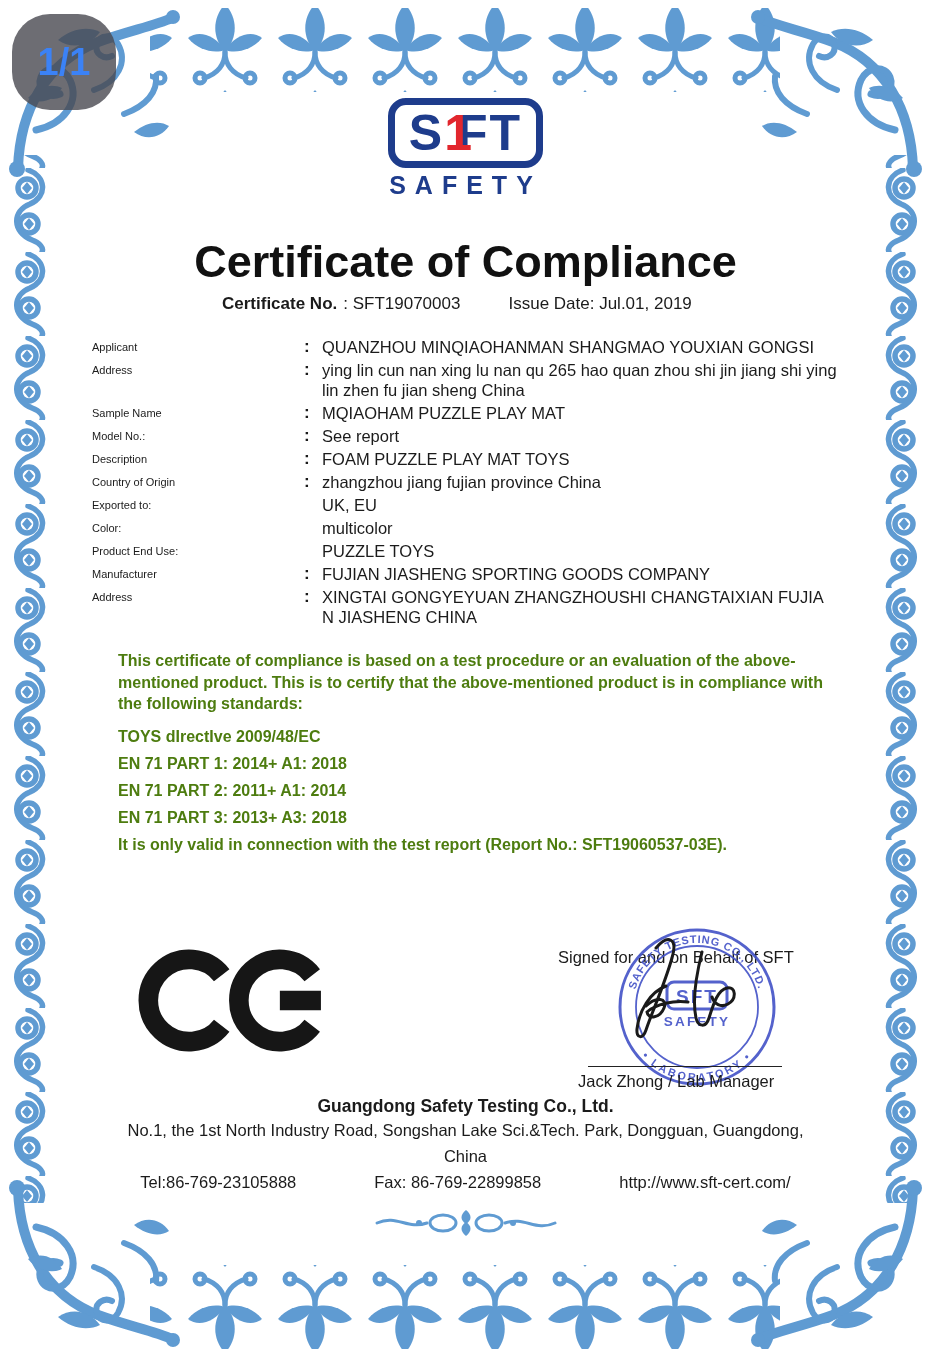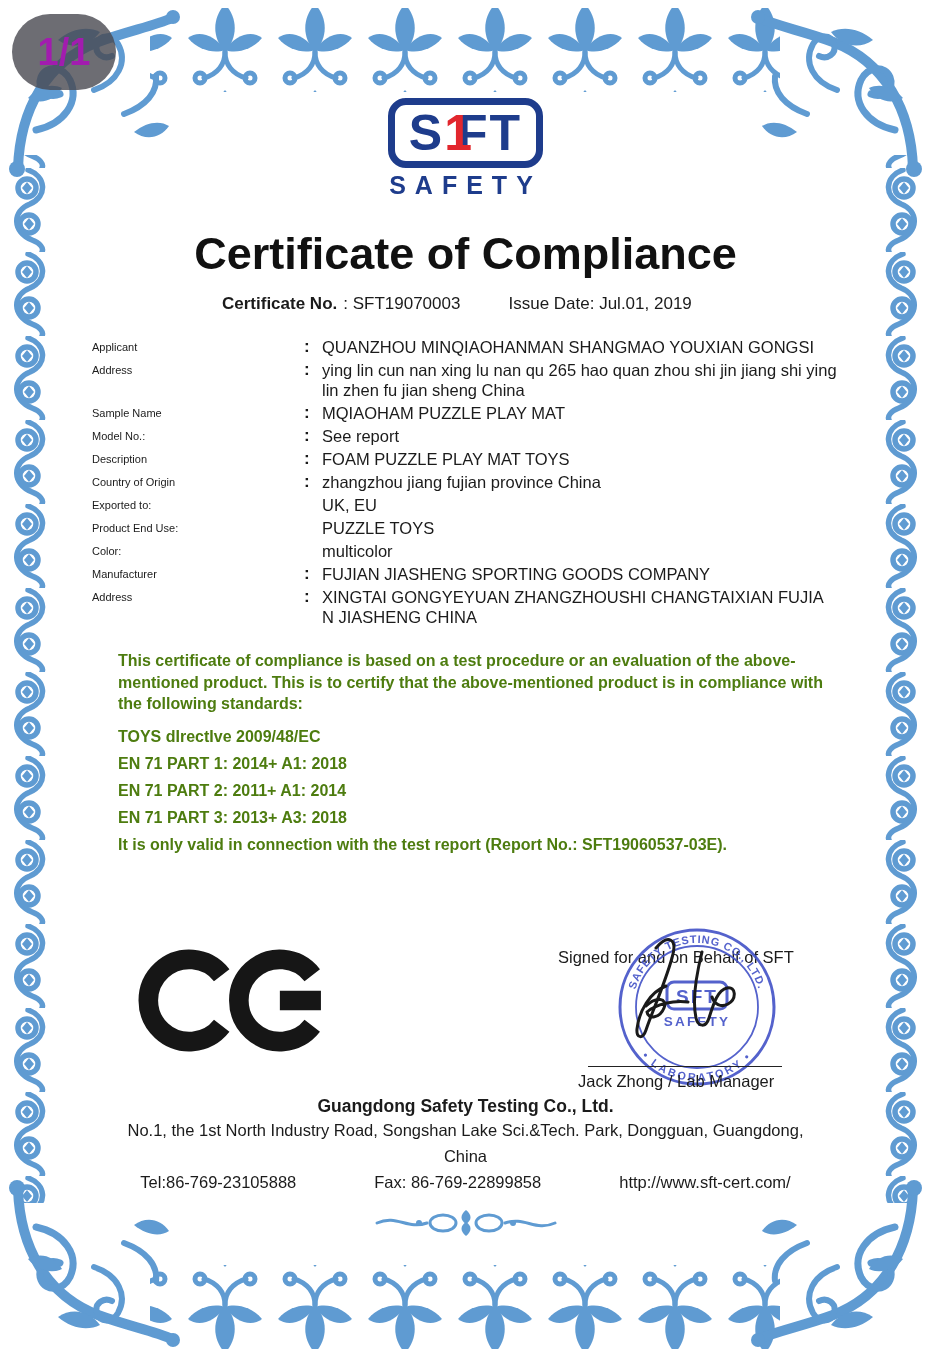--- a/index.html
+++ b/index.html
@@ -7,35 +7,35 @@
   }
   *{box-sizing:border-box; margin:0; padding:0;}
   html,body{background:#ffffff;}
   body{font-family:"Liberation Sans", sans-serif; color:var(--ink);}
   .page{position:relative; width:931px; height:1357px; background:#fff; overflow:hidden;}
 
   
   .frame{position:absolute; inset:0; width:931px; height:1357px; pointer-events:none;}
 
   
-  .badge{position:absolute; left:12px; top:14px; width:104px; height:76px;
-    background:rgba(72,72,80,.8); border-radius:38px; color:#a21caf;
+  .badge{position:absolute; left:12px; top:14px; width:104px; height:96px;
+    background:rgba(72,72,80,.8); border-radius:38px; color:#3b82f6;
     display:flex; align-items:center; justify-content:center;
     font-size:38px; font-weight:bold; z-index:5;}
 
   
   .logo-block{position:absolute; top:98px; left:0; right:0; text-align:center;}
   .logo-box{display:inline-block; border:7px solid var(--navy); border-radius:18px;
     padding:0 14px 3px; line-height:56px; height:70px;}
   .logo-box span{font-size:50px; font-weight:bold; color:var(--navy); letter-spacing:2px;}
   .lg-one{position:relative; z-index:2; color:var(--red) !important;}
   .lg-f{position:relative; z-index:1; margin-left:-17px;}
   .logo-sub{margin-top:3px; font-size:25px; font-weight:bold; color:var(--navy); letter-spacing:9px;}
 
-  .title{position:absolute; top:228px; left:0; right:0; text-align:center;
+  .title{position:absolute; top:236px; left:0; right:0; text-align:center;
     font-size:45px; font-weight:bold; color:#111;}
 
   .cert-line{position:absolute; top:294px; left:222px; font-size:17px; white-space:nowrap;}
   .cert-line .b{font-weight:bold;}
   .cert-line .v{margin-left:6px;}
   .cert-line .issue{margin-left:48px;}
 
   
   .fields{position:absolute; top:337px; left:92px; right:78px;}
   .row{display:flex; margin-bottom:3px;}
@@ -194,31 +194,31 @@
         </div>
     </div>
     <div class="row">
       <div class="lbl">Exported to:</div>
         <div class="sep"></div>
       <div class="val">
           <div>UK, EU</div>
         </div>
     </div>
     <div class="row">
+      <div class="lbl">Color:</div>
+        <div class="sep"></div>
+      <div class="val">
+          <div>multicolor</div>
+        </div>
+    </div>
+    <div class="row">
       <div class="lbl">Product End Use:</div>
         <div class="sep"></div>
       <div class="val">
           <div>PUZZLE TOYS</div>
-        </div>
-    </div>
-    <div class="row">
-      <div class="lbl">Color:</div>
-        <div class="sep"></div>
-      <div class="val">
-          <div>multicolor</div>
         </div>
     </div>
     <div class="row">
       <div class="lbl">Manufacturer</div>
         <div class="sep">:</div>
       <div class="val">
           <div>FUJIAN JIASHENG SPORTING GOODS COMPANY</div>
         </div>
     </div>
     <div class="row">

